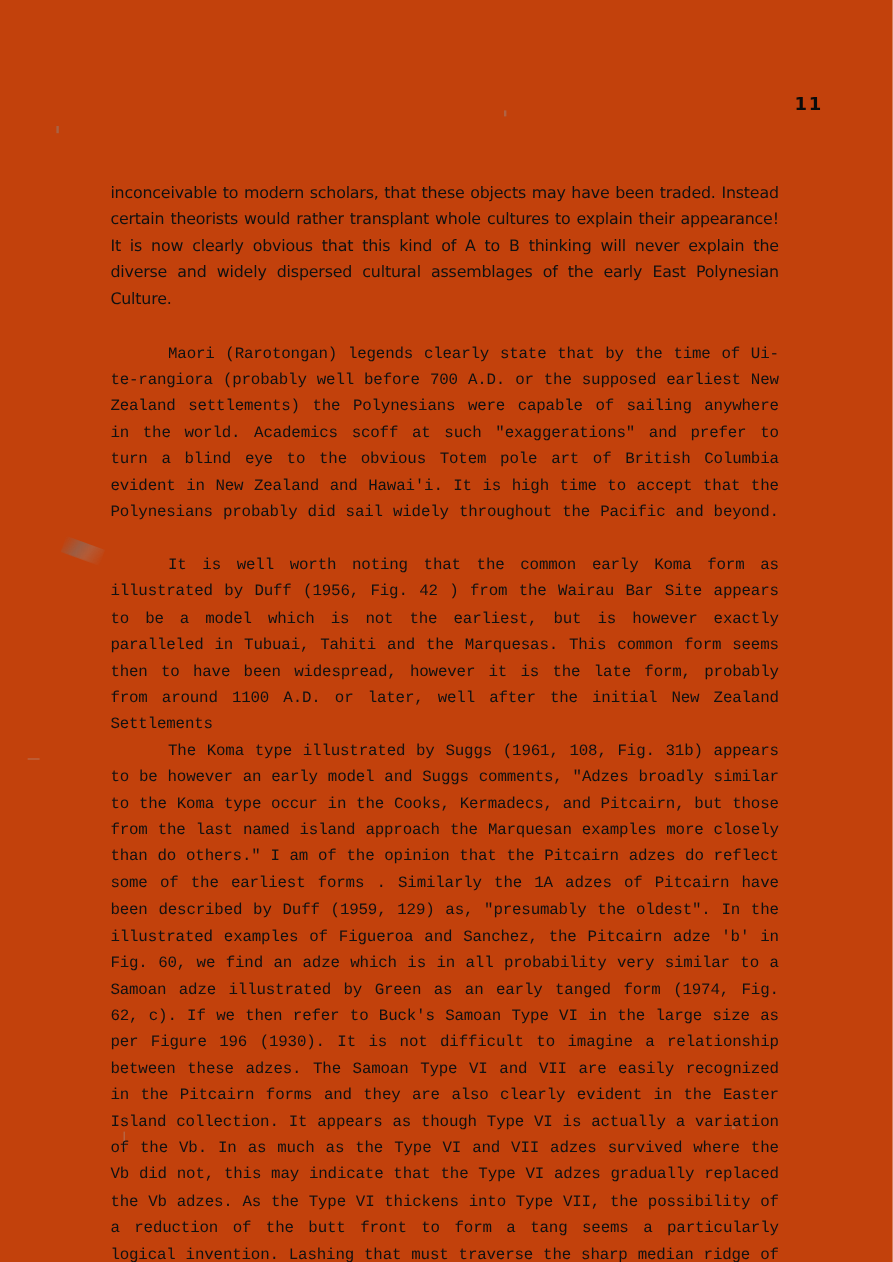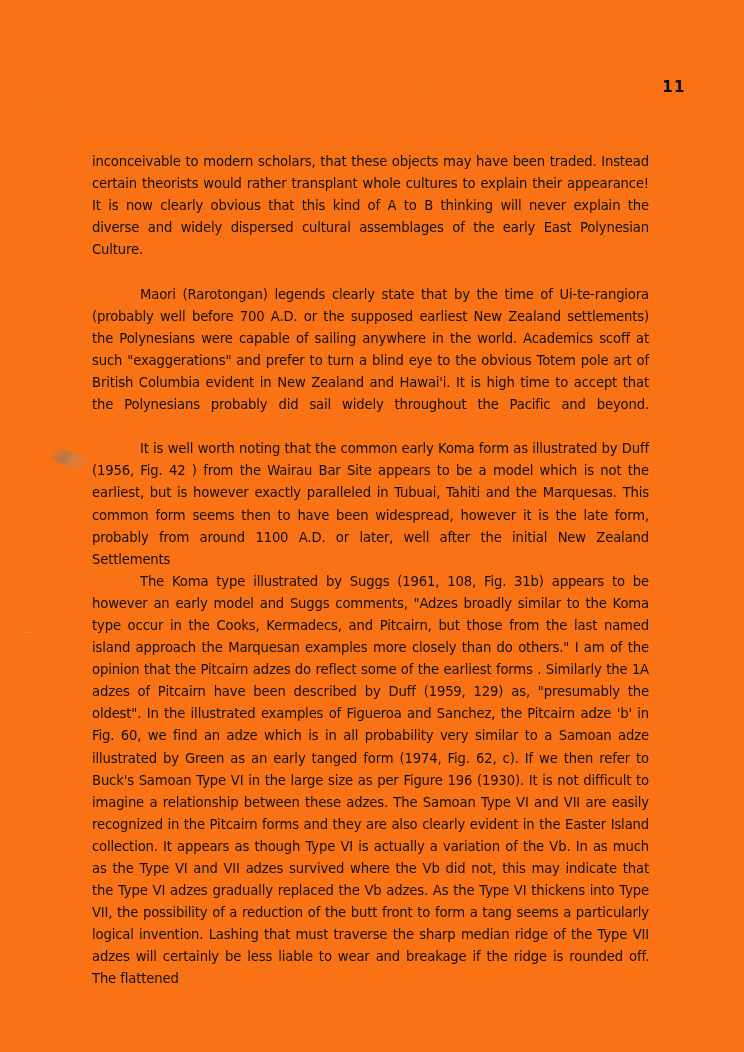--- a/index.html
+++ b/index.html
@@ -8,21 +8,21 @@
     padding: 0;
     background: #ffffff;
   }
   body {
     font-family: "DejaVu Sans", sans-serif;
   }
   .page {
     position: relative;
     width: 744px;
     height: 1052px;
-    background: #f97316;
+    background: #c2410c;
     overflow: hidden;
     margin: 0 auto;
   }
 
   
   .folio {
     position: absolute;
     top: 78px;
     right: 58px;
     font-family: "DejaVu Sans", sans-serif;
@@ -48,20 +48,21 @@
     line-height: 22.1px;
     color: #111111;
     text-align: justify;
     text-justify: inter-word;
     letter-spacing: -0.15px;
     word-spacing: 0.2px;
     -webkit-font-smoothing: none;
   }
   .para + .para {
     margin-top: 0;
+    font-family: Liberation Mono, monospace;
   }
   .para.indent {
     text-indent: 48px;
   }
   
   .para::after {
     content: "";
     display: inline-block;
     width: 100%;
   }

